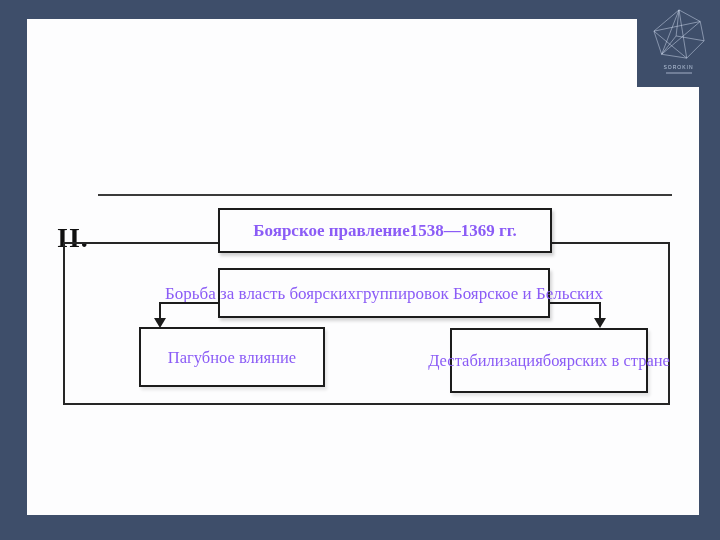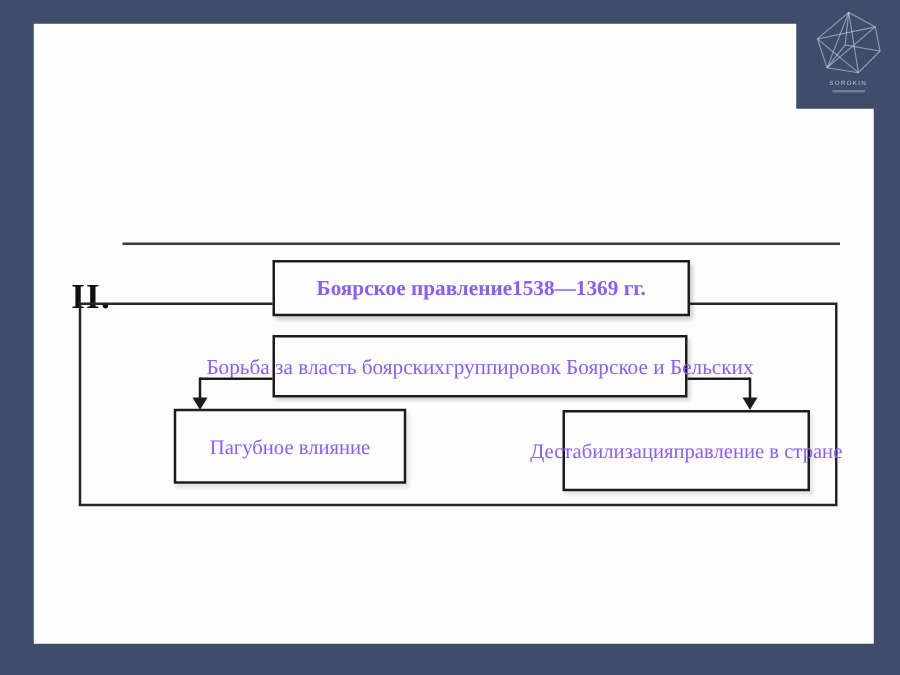--- a/index.html
+++ b/index.html
@@ -155,21 +155,21 @@
   <div class="conn conn-right-h"></div>
   <div class="conn conn-right-v"></div>
   <div class="arrow-down arrow-right-pos"></div>
 
   <div class="dbox box-eff-left">
     <span>Пагубное влияние</span>
   </div>
 
   <div class="dbox box-eff-right">
     <span>Дестабилизация</span>
-    <span>правление в стране</span>
+    <span>боярских в стране</span>
   </div>
 
   <div class="logo-block">
     <svg width="58" height="54" viewBox="0 0 60 56" fill="none" stroke="rgba(215,226,244,0.55)" stroke-width="0.9">
       <path d="M30 2 L52 14 L56 34 L38 52 L12 48 L4 24 Z"></path>
       <path d="M30 2 L38 52"></path>
       <path d="M30 2 L12 48"></path>
       <path d="M4 24 L52 14"></path>
       <path d="M12 48 L52 14"></path>
       <path d="M4 24 L38 52"></path>

